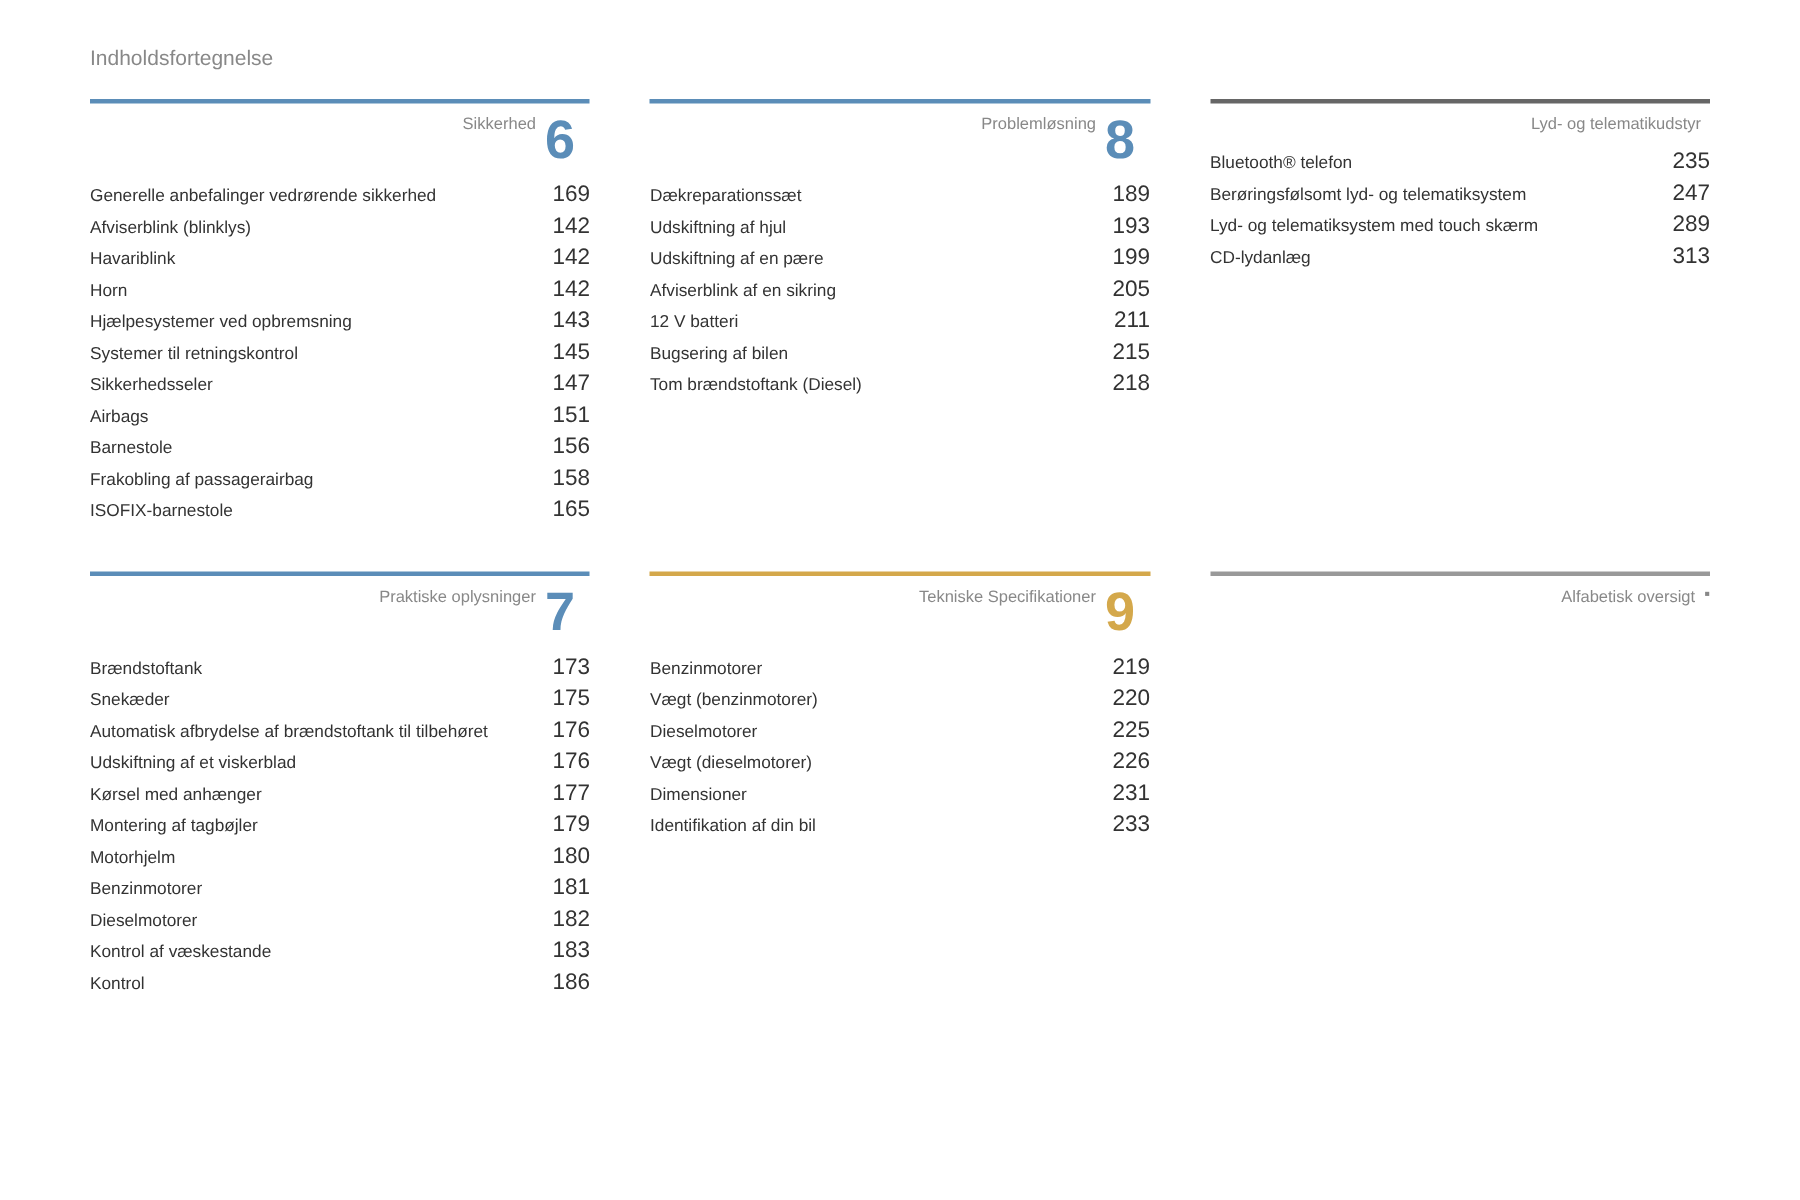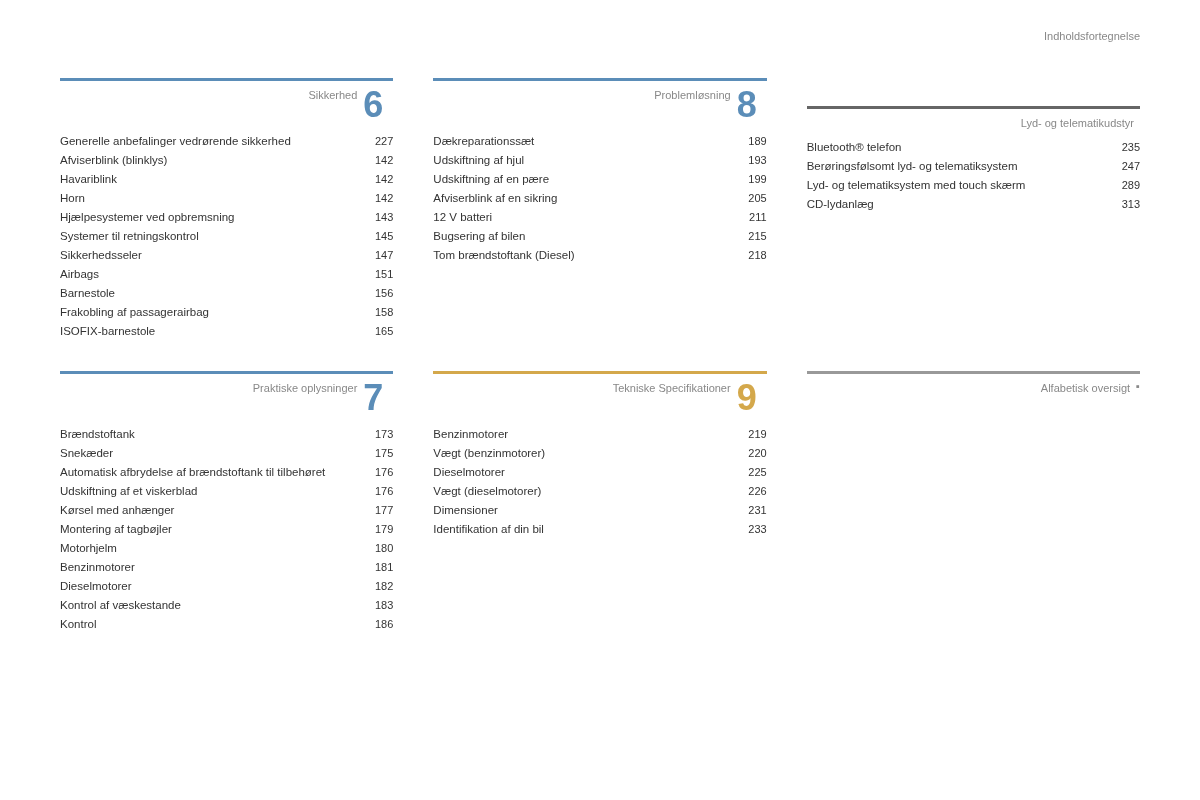--- a/index.html
+++ b/index.html
@@ -12,44 +12,44 @@
       height: 800px;
       overflow: hidden;
     }
     .page {
       width: 1200px;
       height: 800px;
       padding: 30px 60px;
       position: relative;
     }
     .top-right-title {
-      text-align: right;
-      font-size: 11px;
+      text-align: left;
+      font-size: 14px;
       color: #888;
-      margin-bottom: 36px;
+      margin-bottom: 20px;
     }
     .sections-grid {
       display: grid;
       grid-template-columns: 1fr 1fr 1fr;
       gap: 30px 40px;
     }
     .section {
       position: relative;
     }
     .section-header {
       display: flex;
       align-items: flex-start;
       margin-bottom: 8px;
       border-top: 3px solid #14532d;
       padding-top: 6px;
     }
     .section-header.blue { border-top-color: #5b8db8; }
     .section-header.orange { border-top-color: #d4a84b; }
     .section-header.gray { border-top-color: #999; }
-    .section-header.dark-gray { border-top-color: #666; margin-top: 28px; }
+    .section-header.dark-gray { border-top-color: #666; }
 
     .section-title {
       font-size: 11px;
       color: #888;
       flex: 1;
       text-align: right;
       padding-right: 6px;
       padding-top: 2px;
     }
     .section-number {
@@ -70,21 +70,21 @@
       padding: 1.5px 0;
       font-size: 11.5px;
       color: #333;
     }
     .section-items li .item-label {
       flex: 1;
       padding-right: 6px;
       line-height: 1.4;
     }
     .section-items li .item-page {
-      font-size: 11px;
+      font-size: 15px;
       color: #333;
       white-space: nowrap;
     }
     .dot-after {
       font-size: 11px;
       color: #888;
     }
   </style>
 </head>
 <body>
@@ -94,21 +94,21 @@
 
   <div class="sections-grid">
   <div class="section">
         <div class="section-header blue">
           <span class="section-title">Sikkerhed</span>
           <span class="section-number">6</span>
         </div>
         <ul class="section-items">
           <li>
             <span class="item-label">Generelle anbefalinger vedrørende sikkerhed</span>
-            <span class="item-page">227</span>
+            <span class="item-page">169</span>
           </li>
           <li>
             <span class="item-label">Afviserblink (blinklys)</span>
             <span class="item-page">142</span>
           </li>
           <li>
             <span class="item-label">Havariblink</span>
             <span class="item-page">142</span>
           </li>
           <li>

